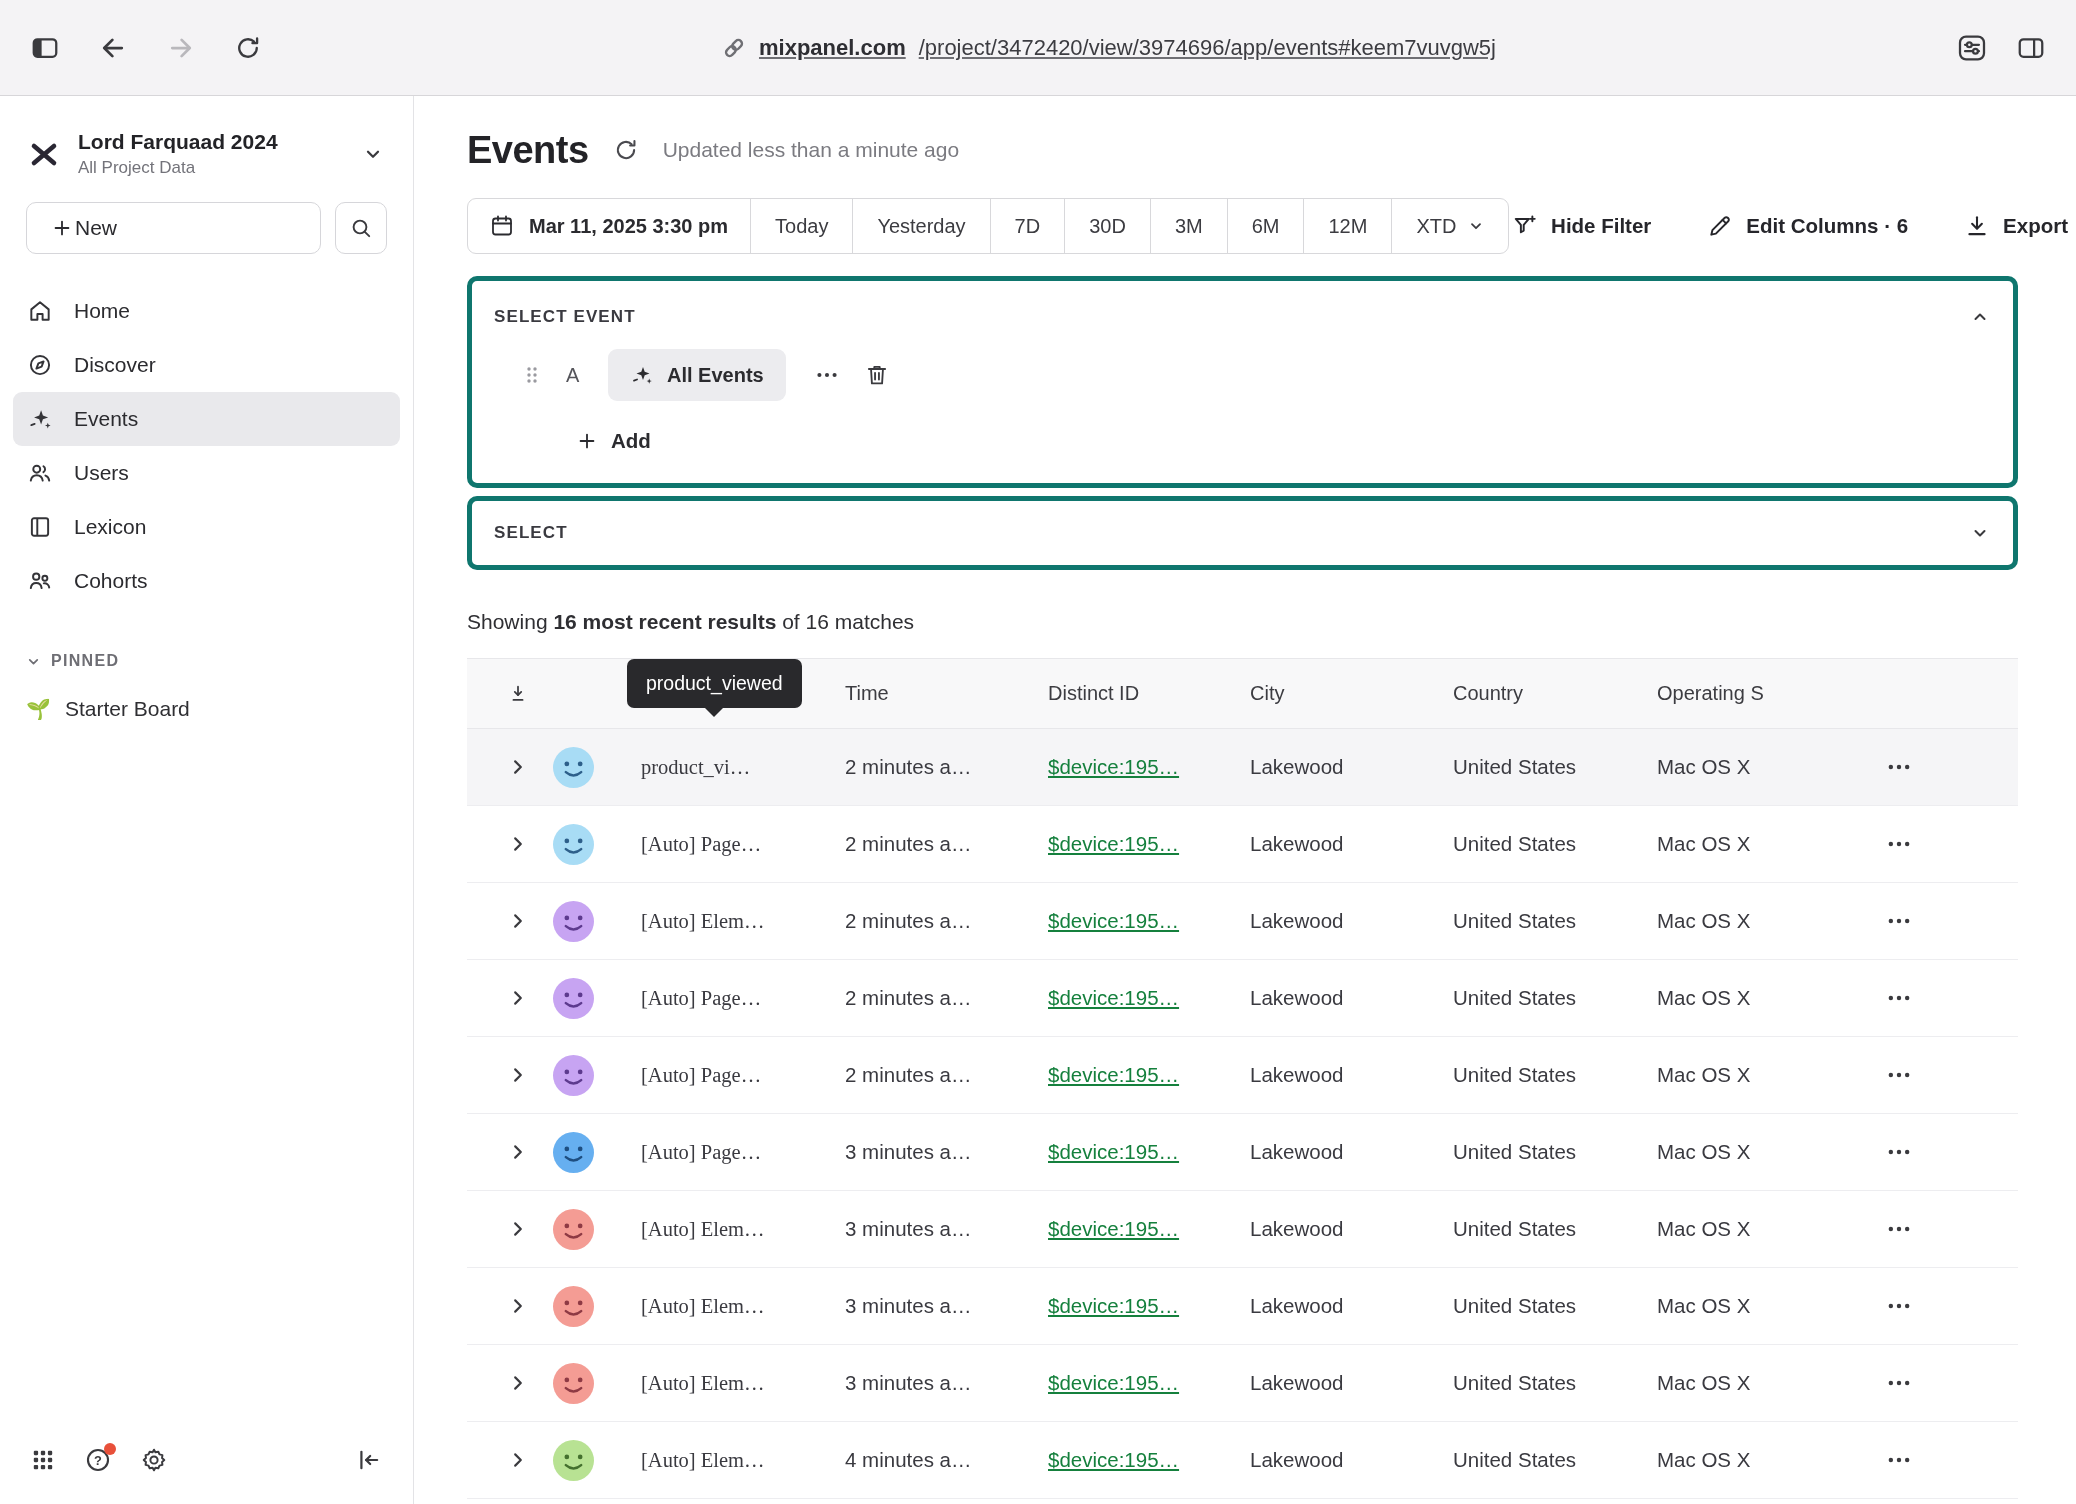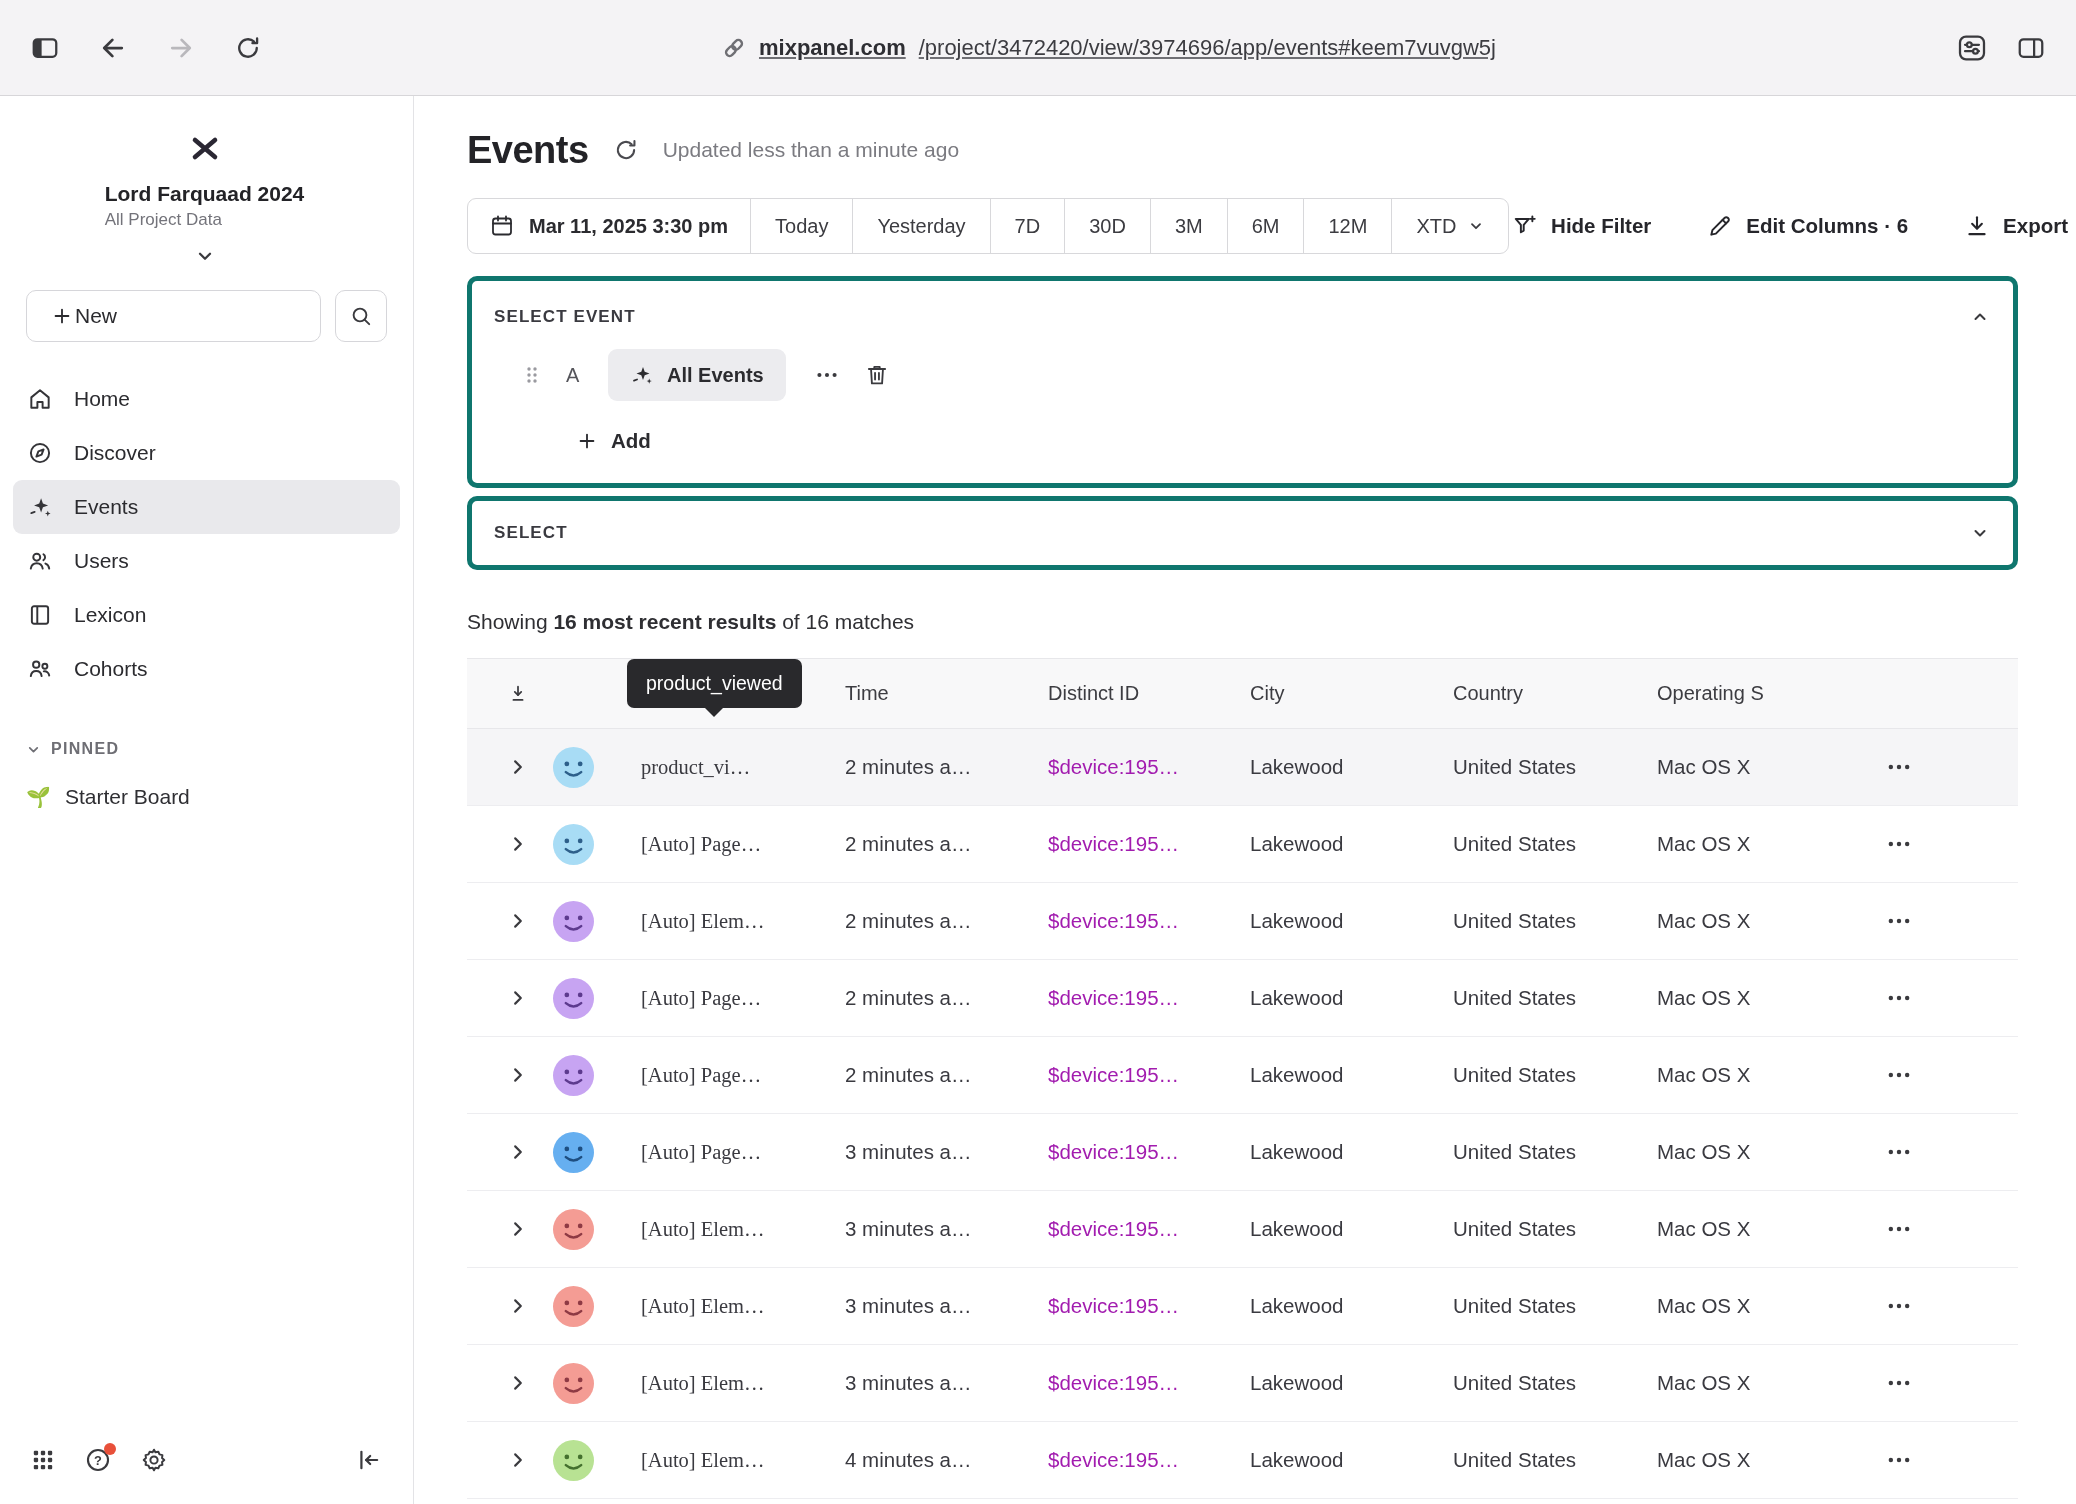--- a/index.html
+++ b/index.html
@@ -25,21 +25,21 @@
   }
   .url-domain { font-weight: 700; color: #2e2e33; }
   .url-path { font-weight: 500; color: #3c3c41; }
   .chrome-right { display: flex; align-items: center; gap: 28px; }
 
   
   .app { display: flex; height: 1408px; }
 
   
   .sidebar { width: 414px; flex-shrink: 0; border-right: 1px solid #e3e3e6; position: relative; padding-top: 28px; background:#fff; }
-  .project { display: flex; align-items: center; gap: 16px; padding: 6px 30px 6px 26px; cursor: pointer; flex-direction: column; }
+  .project { display: flex; align-items: center; gap: 16px; padding: 6px 30px 6px 26px; cursor: pointer; }
   .project-text { flex: 1; }
   .project-name { font-size: 21px; font-weight: 700; color: #232327; }
   .project-sub { font-size: 17px; color: #73737a; margin-top: 4px; }
   .new-row { display: flex; gap: 14px; padding: 18px 26px 0 26px; align-items: center; }
   .new-btn {
     flex: 1; height: 52px; border: 1px solid #d6d6da; border-radius: 10px; background: #fff;
     display: flex; align-items: center; gap: 2px; padding-left: 24px;
     font-size: 21px; font-weight: 500; color: #2b2b2f;
   }
   .search-btn {
@@ -120,21 +120,21 @@
     height: 71px; font-size: 20px; color: #3c3c41; font-weight: 500;
   }
   .hcell { padding-left: 22px; white-space: nowrap; overflow: hidden; }
   .hcell.first { display: flex; justify-content: flex-start; padding-left: 40px; color: #3a3a3e; }
   .trow { height: 77px; border-bottom: 1px solid #ededf0; font-size: 20.5px; color: #3a3a40; cursor: pointer; }
   .trow.hl { background: #f5f5f7; }
   .cell { padding-left: 22px; white-space: nowrap; overflow: hidden; }
   .c-exp { display: flex; justify-content: flex-start; padding-left: 42px; color: #4a4a4f; }
   .c-av { display: flex; justify-content: flex-start; padding-left: 16px; }
   .c-event { padding-left: 30px; font-family: Liberation Serif, serif; }
-  .c-id a { color: #a21caf; cursor: pointer; }
+  .c-id a { color: #15803d; text-decoration: underline; cursor: pointer; }
   .c-kebab { display: flex; justify-content: flex-start; padding-left: 4px; color: #2f2f33; }
   .avatar { width: 41px; height: 41px; border-radius: 50%; display: block; }
 
   .tooltip {
     position: absolute; left: 213px; top: 563px; background: #29292c; color: #fff;
     font-size: 19.5px; padding: 13px 19px; border-radius: 7px; z-index: 5; white-space: nowrap;
   }
   .tooltip::after {
     content: ""; position: absolute; top: 100%; left: 50%; margin-left: -9px;
     border: 9px solid transparent; border-top-color: #29292c;

